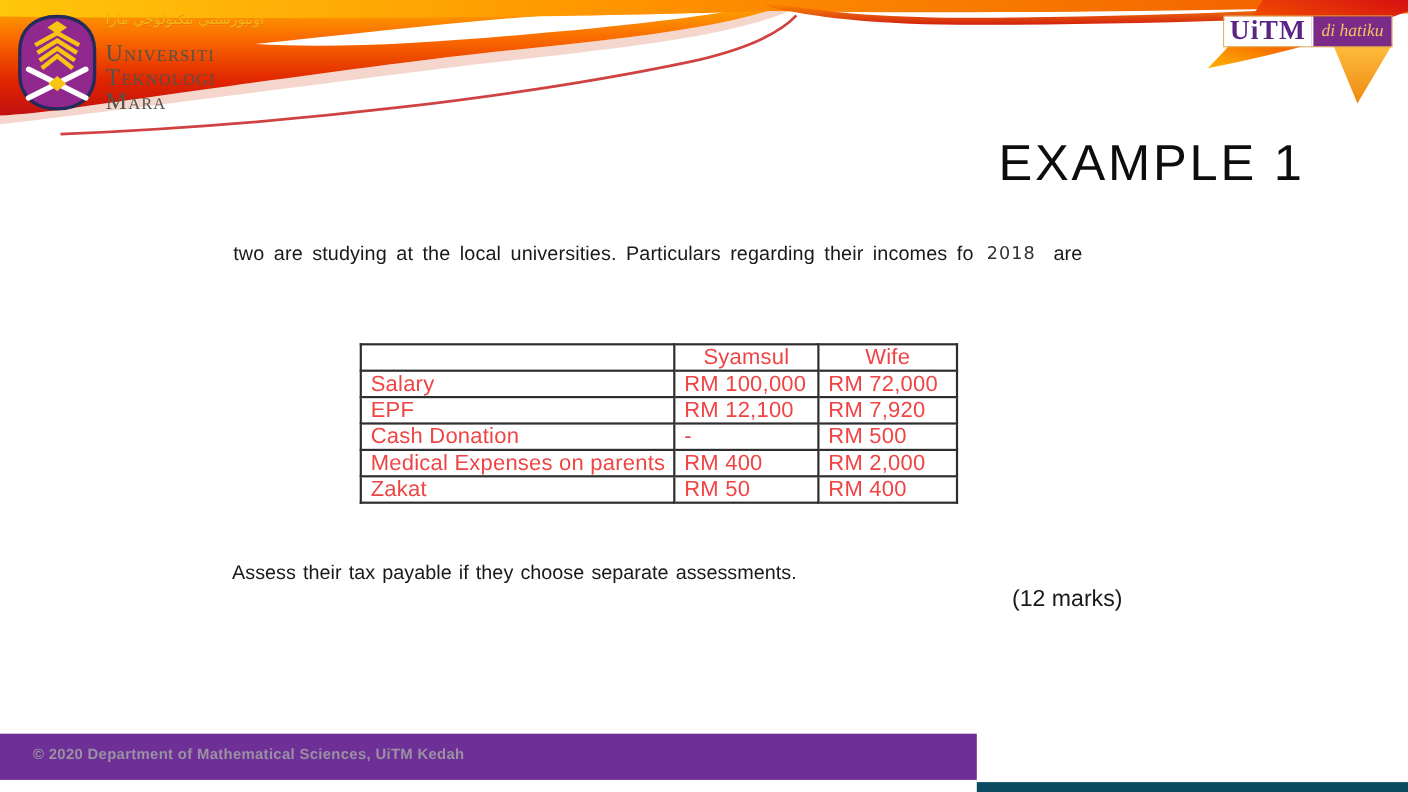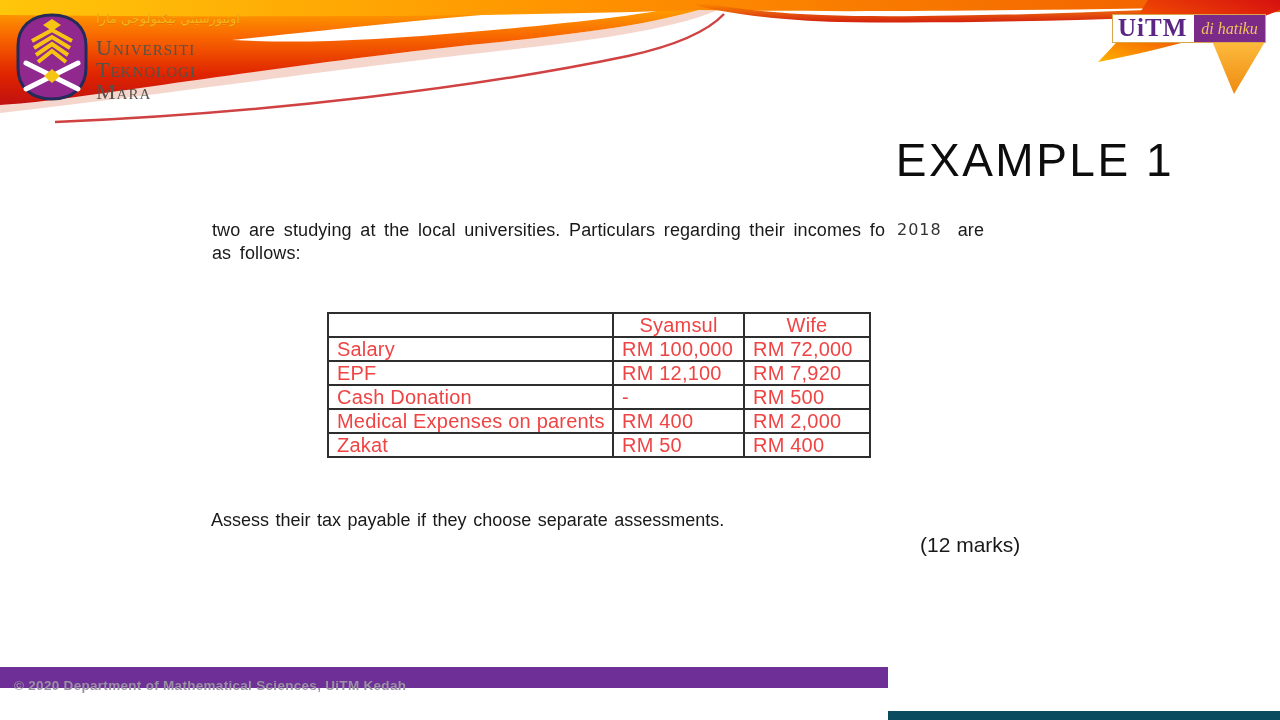--- a/index.html
+++ b/index.html
@@ -37,21 +37,21 @@
     font-size:25px; line-height:26px; padding:0 5px; letter-spacing:1px;
   }
   .badge-tag {
     background:#7B2B87; color:#EFC45F;
     font-family:"Liberation Serif", serif; font-style:italic;
     font-size:16px; display:flex; align-items:center; padding:0 7px;
     border-left:2px solid #ffffff; white-space:nowrap;
   }
   
   .title {
-    position:absolute; top:117px; right:90px; margin:16px;
+    position:absolute; top:117px; right:90px; margin:4px;
     font-family:"Liberation Sans", sans-serif; font-weight:300;
     font-size:46px; letter-spacing:2.5px; color:#0d0d0d; white-space:nowrap;
   }
   
   .para {
     position:absolute; left:212px; top:219px; width:815px;
     font-size:18px; line-height:23px; color:#191919;
     word-spacing:3.5px; letter-spacing:0.1px;
   }
   .para .line { white-space:nowrap; }
@@ -74,24 +74,24 @@
   .question {
     position:absolute; left:211px; top:510px;
     font-size:18px; color:#191919; word-spacing:1.5px; white-space:nowrap;
   }
   .marks {
     position:absolute; left:920px; top:533px;
     font-size:21px; color:#191919; white-space:nowrap;
   }
   
   .footer-bar {
-    position:absolute; top:667px; left:0; width:888px; height:21px;
+    position:absolute; top:667px; left:0; width:888px; height:42px;
     background:#6E3096;
     color:#9A91A4; font-weight:bold; font-size:13.5px;
-    line-height:38px; padding-left:14px; box-sizing:border-box;
+    line-height:38px; padding-left:30px; box-sizing:border-box;
     letter-spacing:0.3px; white-space:nowrap;
   }
   .footer-date {
     position:absolute; top:667px; left:888px; width:392px; height:38px;
     background:#0B4B60;
     color:#8FA2AA; font-weight:bold; font-size:13.5px;
     line-height:38px; text-align:right; padding-right:18px; box-sizing:border-box;margin-top:44px;
   }
 </style>
 </head>
@@ -156,21 +156,20 @@
 
   <div class="badge">
     <span class="badge-uitm">UiTM</span>
     <span class="badge-tag">di hatiku</span>
   </div>
 
   <h1 class="title">EXAMPLE 1</h1>
 
   <div class="para">
     <div class="line"><span>two are studying at the local universities. Particulars regarding their incomes fo</span><span class="year">2018</span><span>are</span></div>
-    <div class="line">as follows:</div>
   </div>
 
   <table class="income-table">
     <colgroup>
       <col style="width:285px">
         <col style="width:131px">
         <col style="width:126px">
     </colgroup>
     <tbody>
         <tr>

